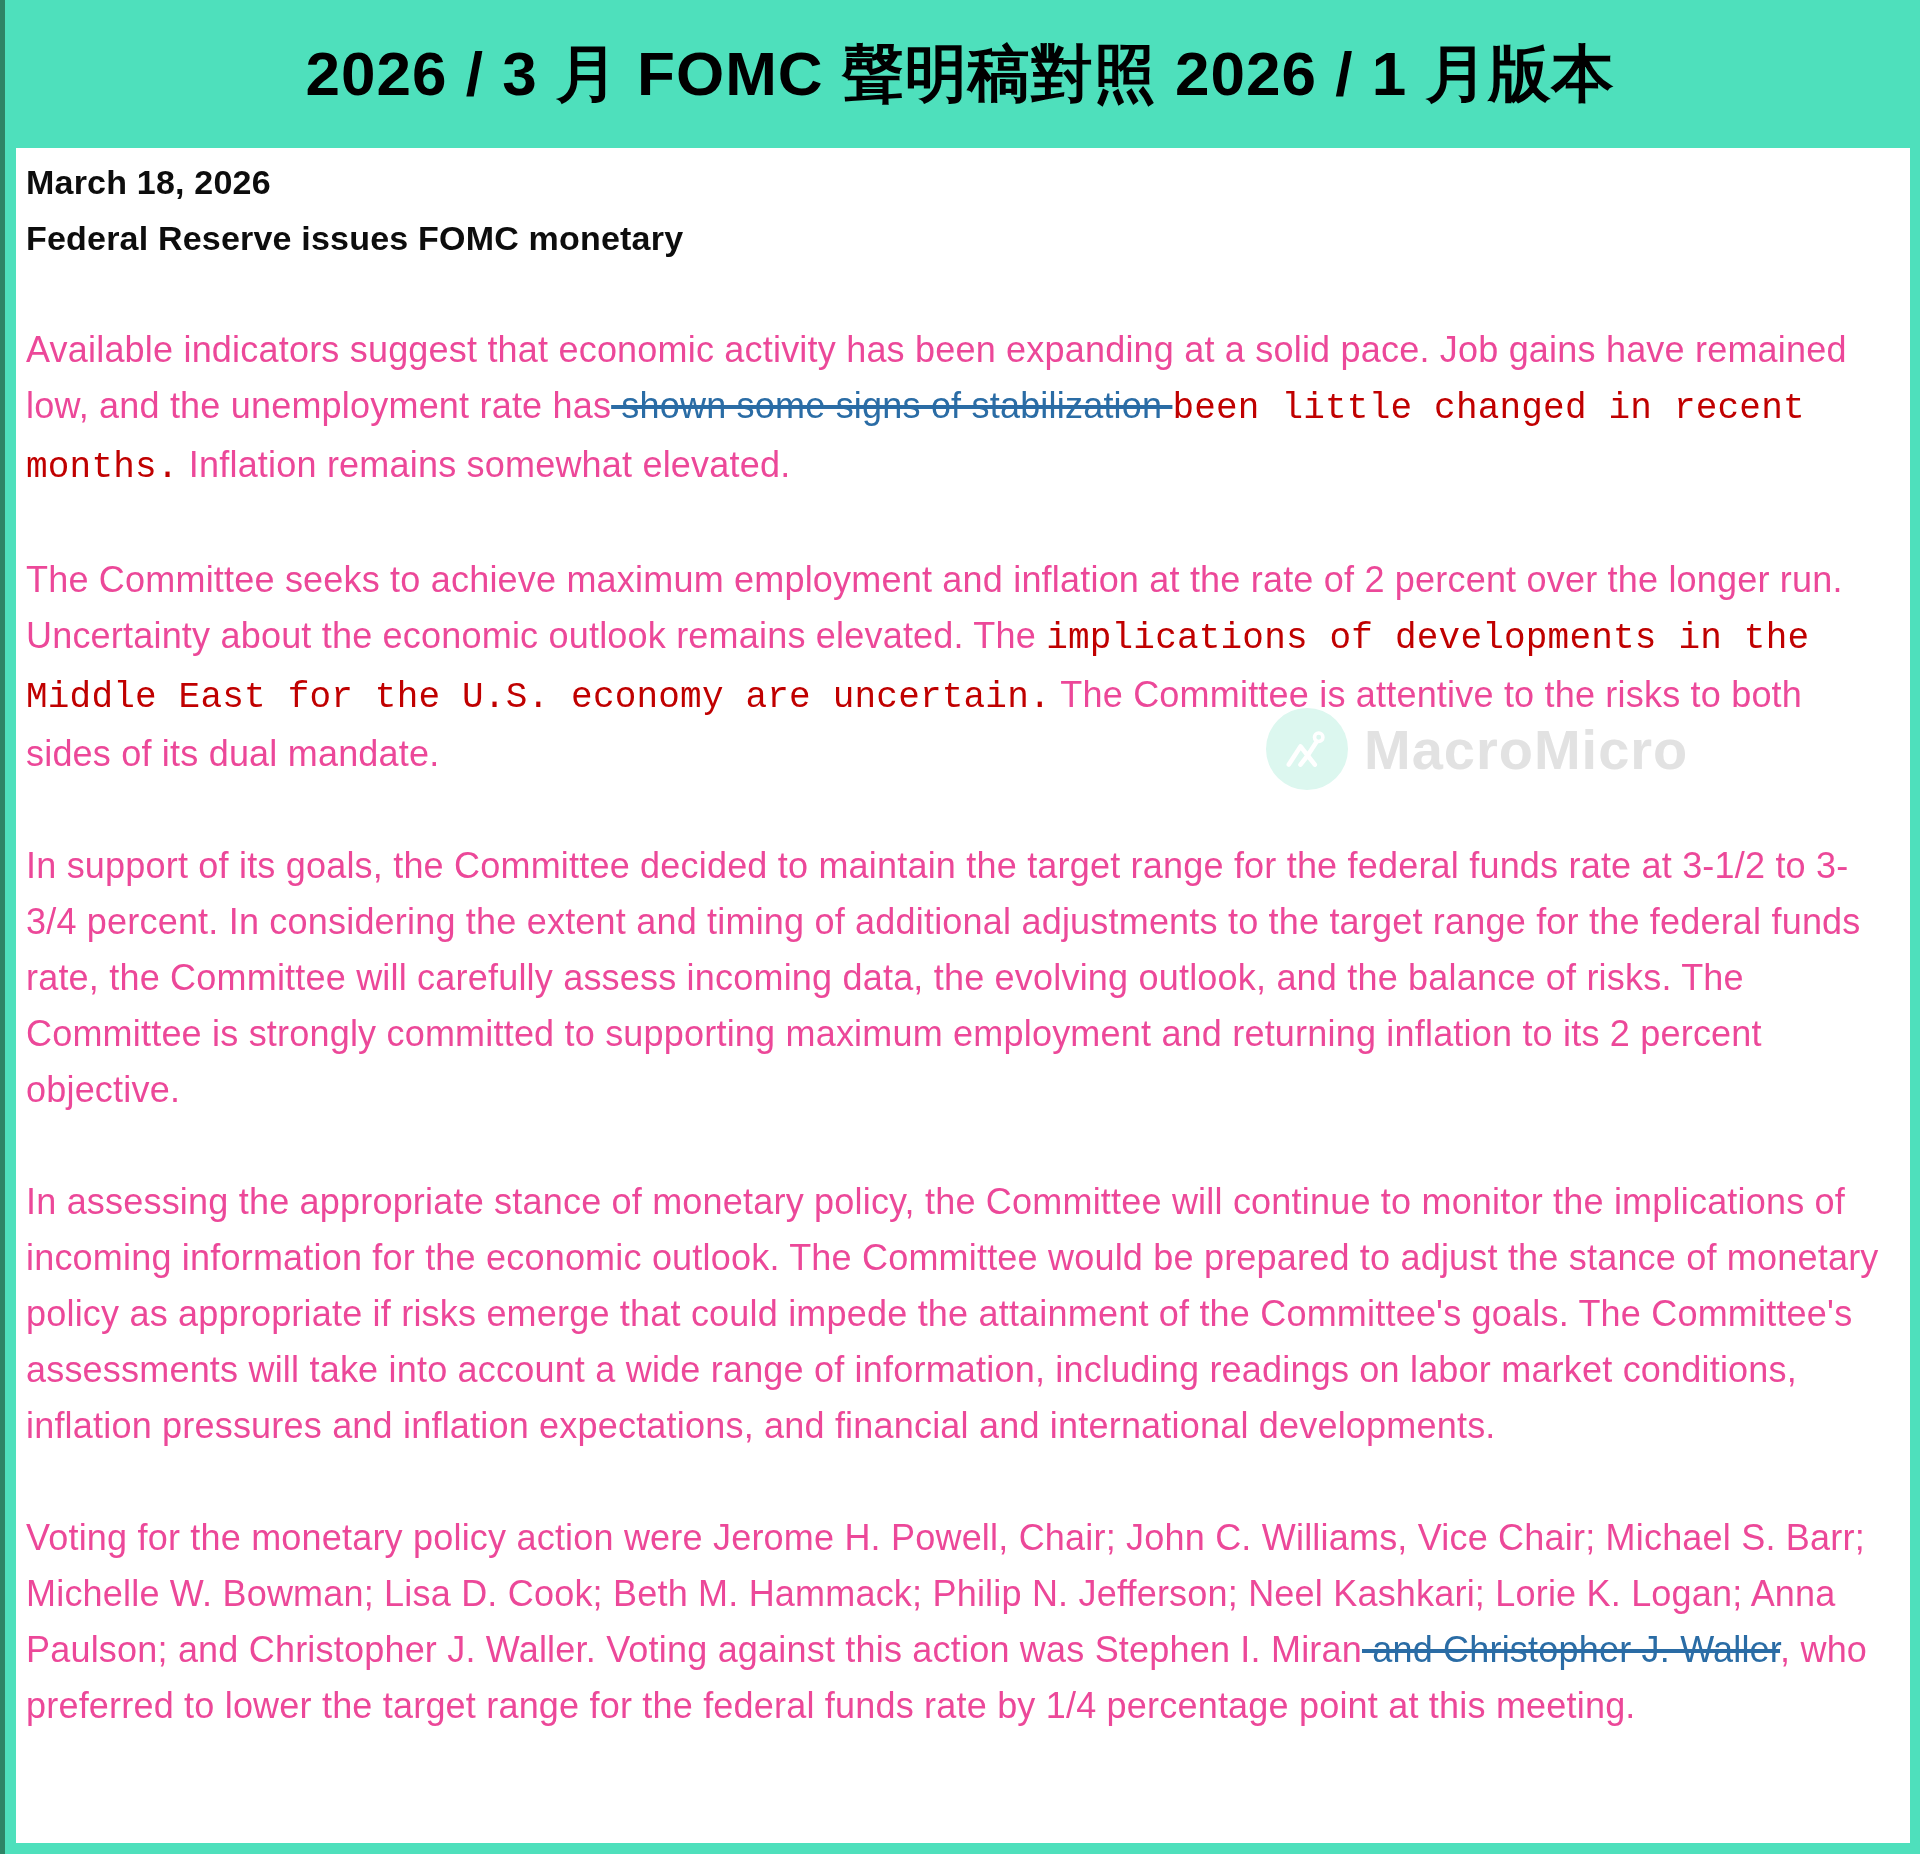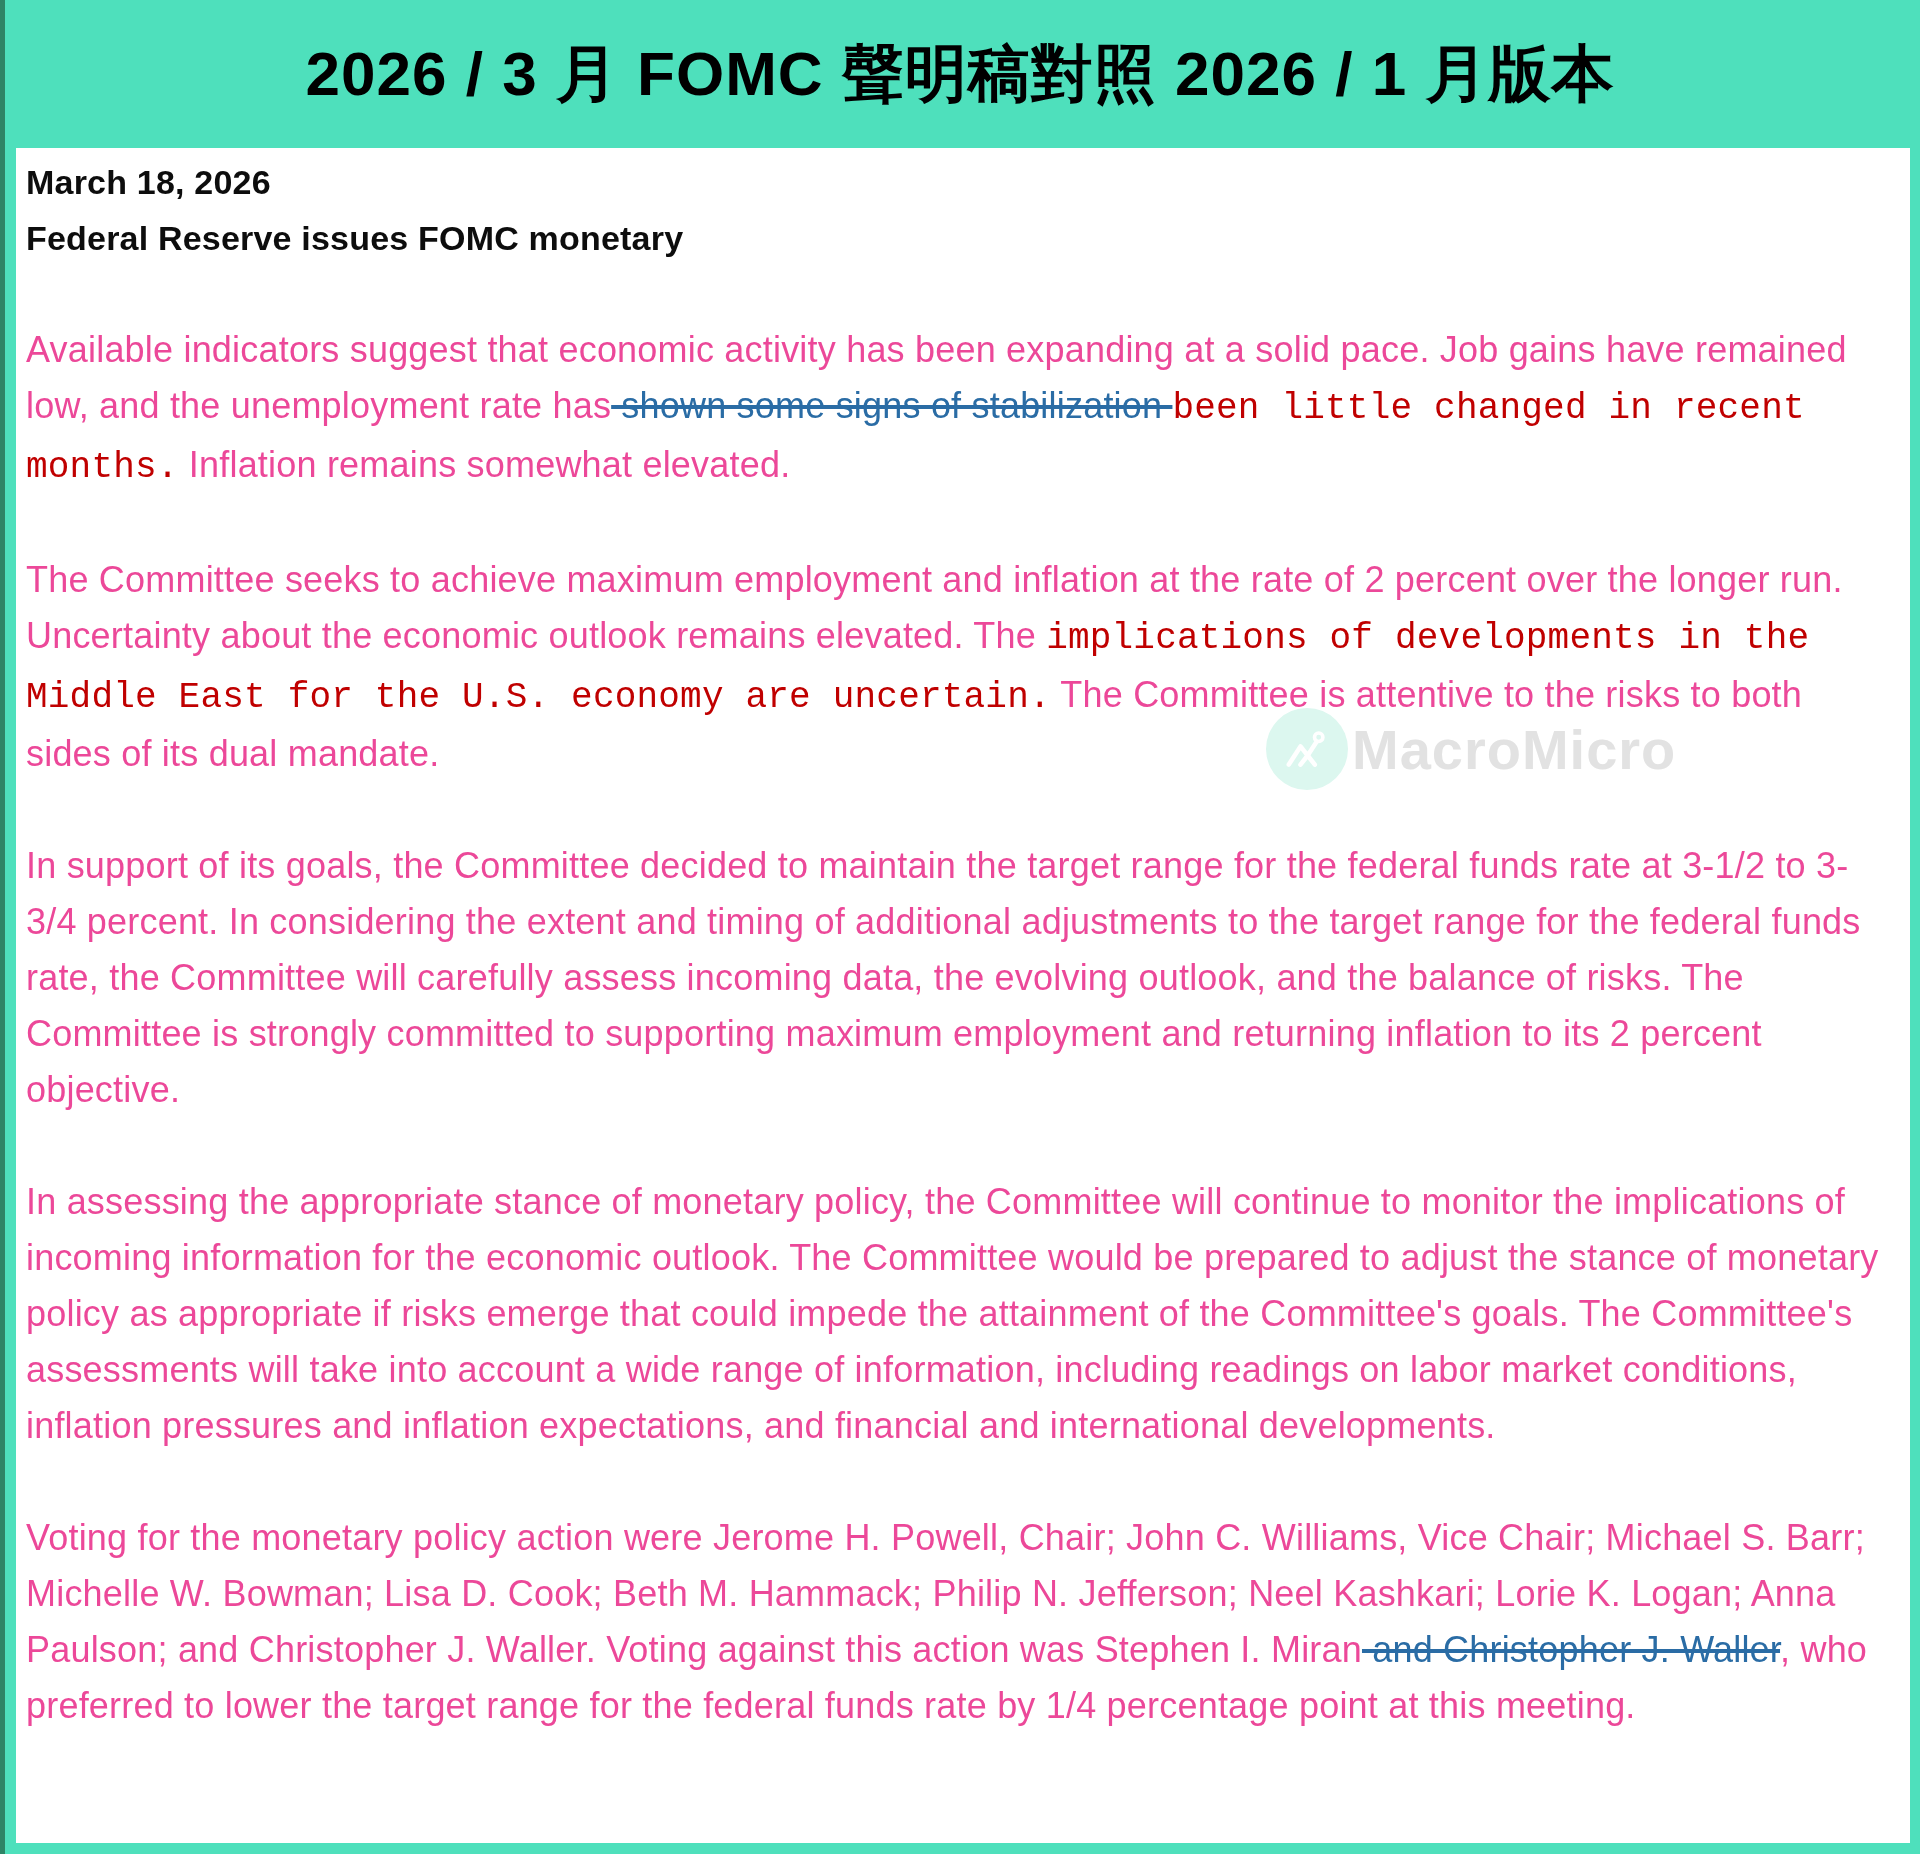--- a/index.html
+++ b/index.html
@@ -41,21 +41,21 @@
   .seg-normal { color: #ec4899; }
   .seg-added { color: var(--added, #C00000); font-family: Liberation Mono, monospace; }
   .seg-removed {
     color: var(--removed, #2A6CA5);
     text-decoration: line-through;
     text-decoration-thickness: 3.5px;
     text-align: right;
   }
   .watermark {
     position: absolute; left: 1250px; top: 560px;
-    display: flex; align-items: center; gap: 4px;
+    display: flex; align-items: center; gap: 16px;
     z-index: 0;
   }
   .wm-circle {
     width: 82px; height: 82px; border-radius: 50%;
     background: #DCF7EF;
     display: flex; align-items: center; justify-content: center;
     flex: 0 0 auto;
   }
   .wm-text {
     font-size: 56px; font-weight: 700; color: #E2E2E2;

